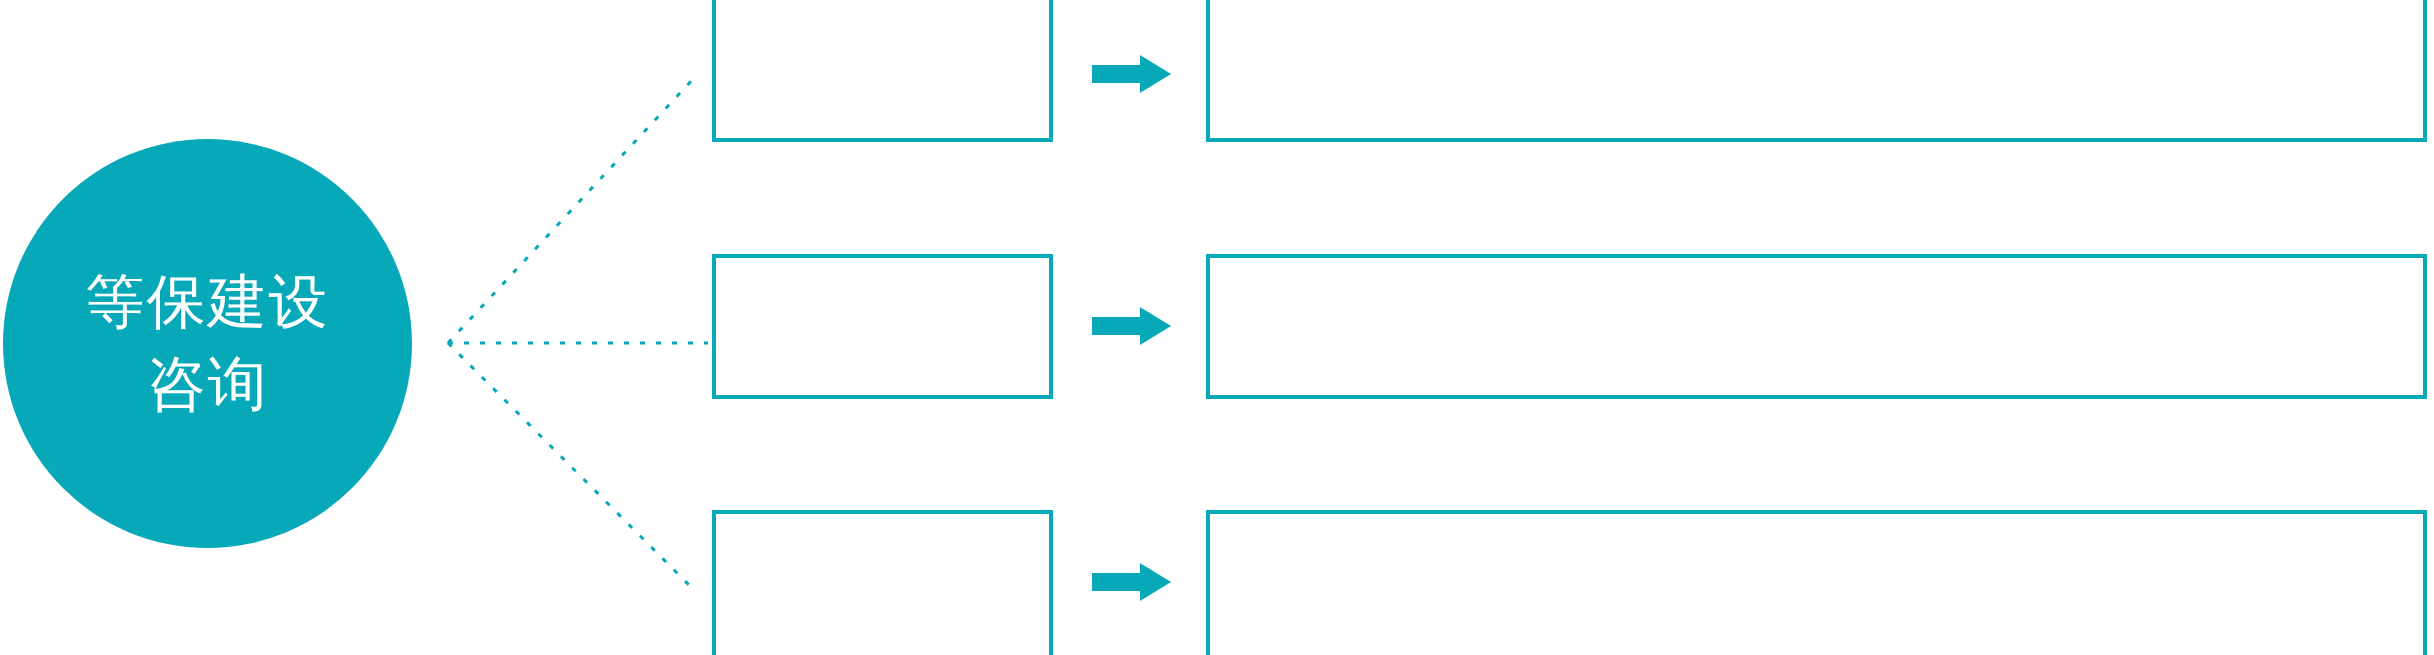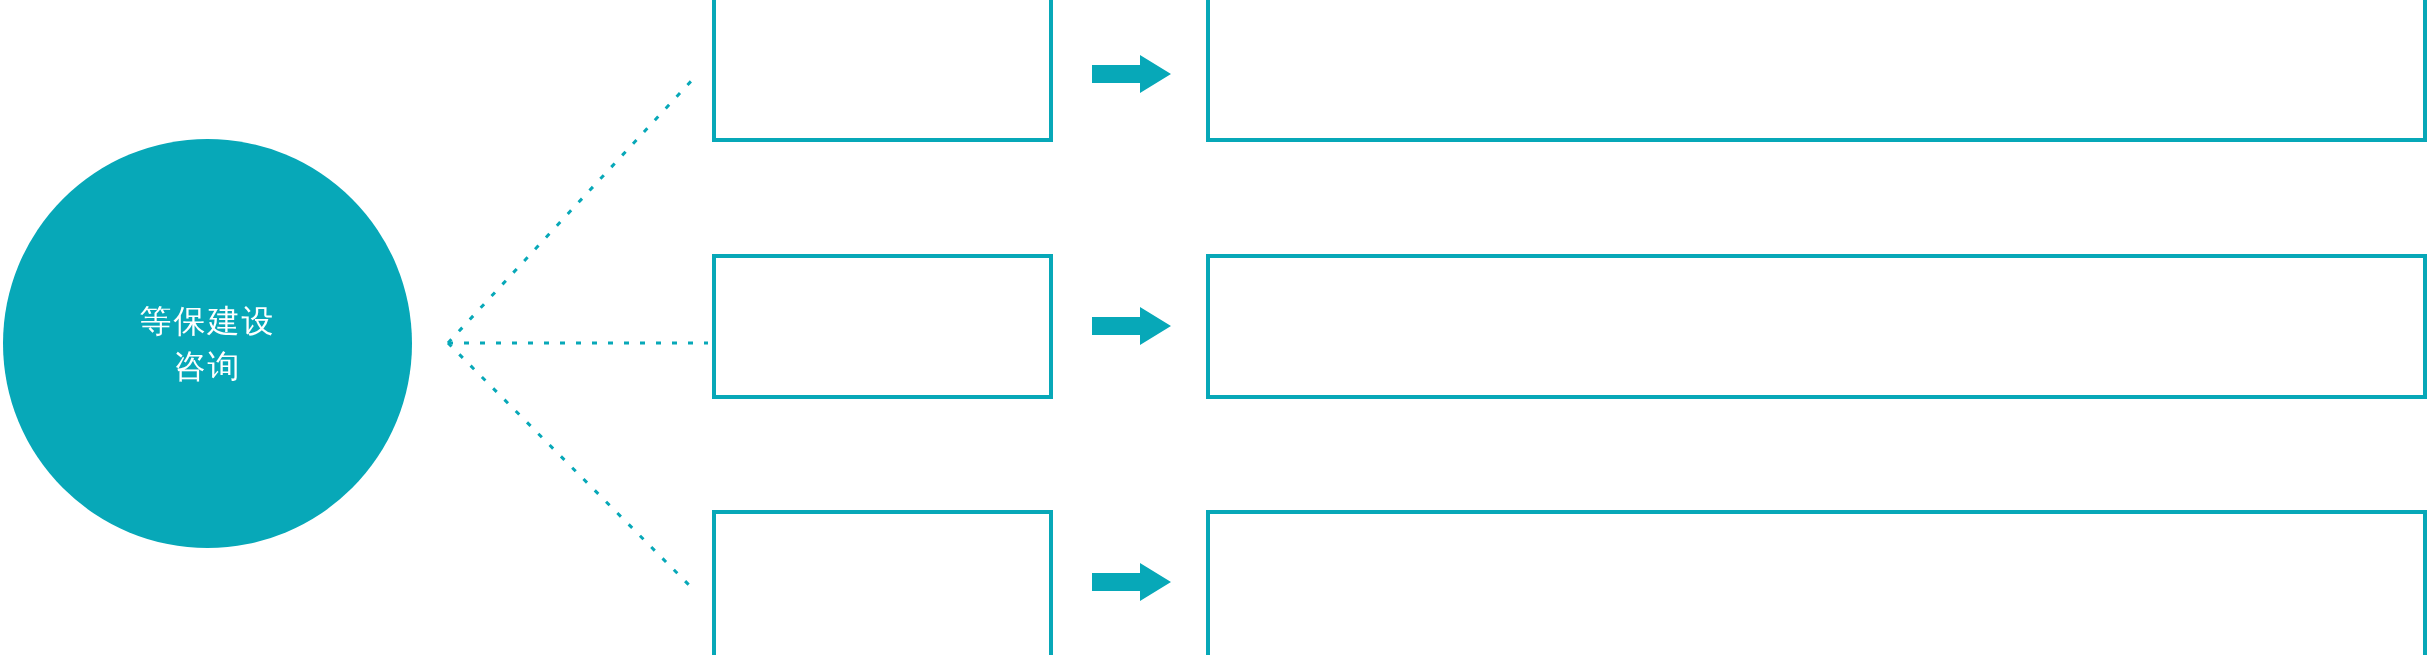--- a/index.html
+++ b/index.html
@@ -29,21 +29,21 @@
     border-radius: 50%;
     background: #07A8B8;
     display: flex;
     flex-direction: column;
     align-items: center;
     justify-content: center;
     box-sizing: border-box;
   }
   #hub .hub-line {
     color: #ffffff;
-    font-size: 32px;
+    font-size: 59px;
     line-height: 1.38;
     letter-spacing: 2px;
     text-align: center;
     white-space: nowrap;
     font-weight: 400;
   }
 
   
   #connectors {
     position: absolute;

